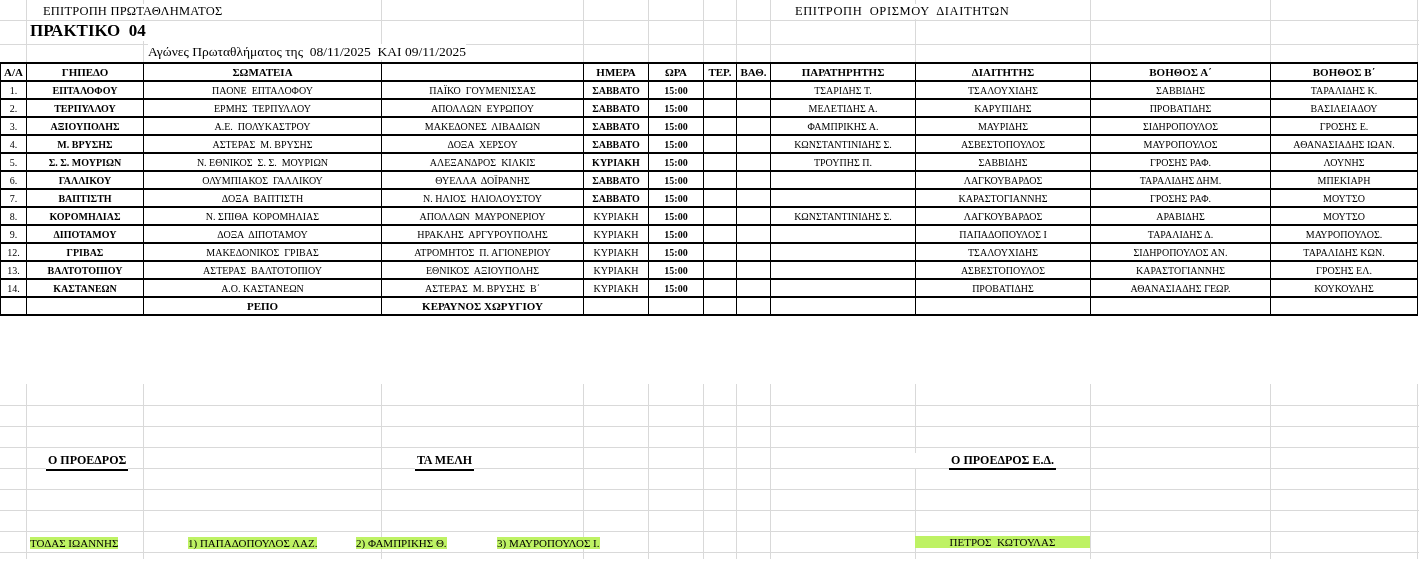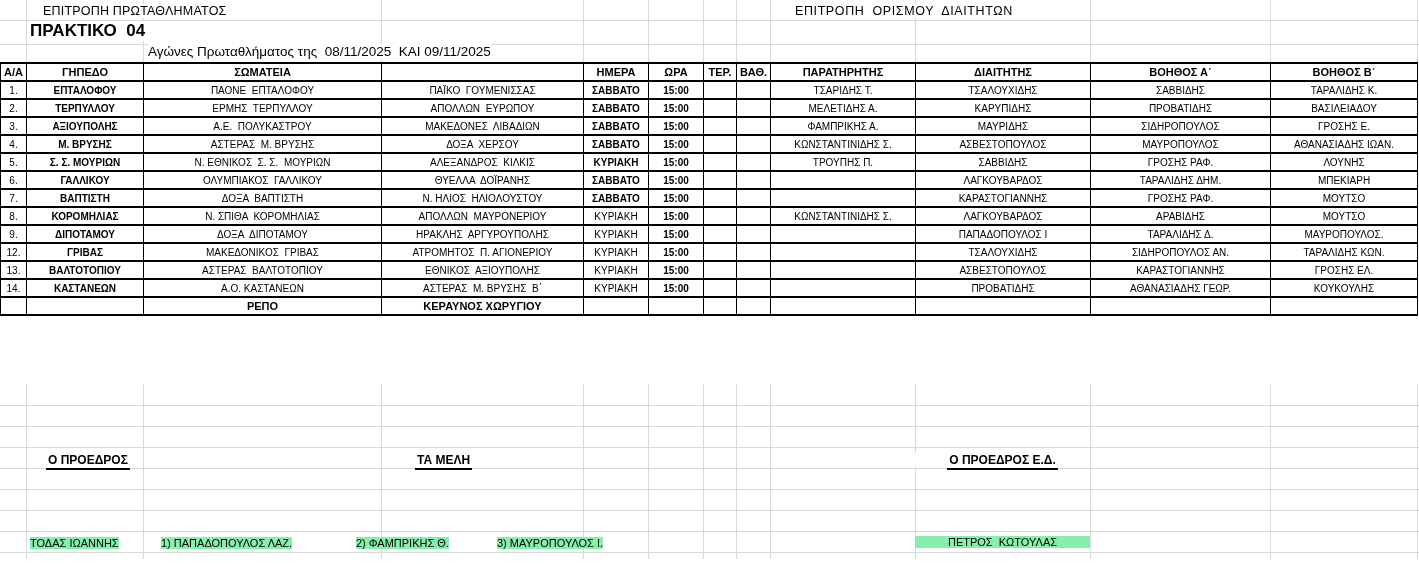--- a/index.html
+++ b/index.html
@@ -1,17 +1,17 @@
 <!DOCTYPE html>
 <html><head>
 <meta charset="utf-8">
 <style>
   * { margin:0; padding:0; box-sizing:border-box; }
   body { background:#fff; font-family:"Liberation Sans", sans-serif; color:#000; }
-  .canvas { position:relative; width:1419px; height:559px; background:#ffffff; overflow:hidden; }
+  .canvas { position:relative; width:1419px; height:559px; background:#ffffff; overflow:hidden;font-family:Liberation Serif, serif; }
 
   
   .gridlayer { position:absolute; inset:0; z-index:0; }
   .gl-h { position:absolute; left:0; width:1419px; height:1px; background:#d9d9d9; }
   .gl-v { position:absolute; width:1px; background:#d9d9d9; }
 
   
   .toplabel { position:absolute; z-index:2; background:#fff; white-space:pre; }
   .committee-left   { left:43px;  top:4px;  font-size:12.5px; letter-spacing:.2px; }
   .committee-right  { left:795px; top:4px;  font-size:12.5px; letter-spacing:.6px; }
@@ -31,27 +31,27 @@
   td.c-venue { font-weight:bold; font-size:10.5px;border-radius:8px; }
   td.c-home, td.c-away { font-size:10.5px; }
   td.c-day   { font-size:10px; }
   td.c-day.bold { font-weight:bold; }
   td.c-time  { font-weight:bold; font-size:10.5px; }
   tr.bold-row td { font-weight:bold; font-size:11px; }
 
   
   .footlabel { position:absolute; z-index:2; background:#fff; font-weight:bold; font-size:12px;
                border-bottom:2px solid #000; padding:0 2px 1px 2px; white-space:pre; }
-  .footname  { position:absolute; z-index:2; background:#86efac; font-size:11px; white-space:pre; }
+  .footname  { position:absolute; z-index:2; background:#bef264; font-size:11px; white-space:pre; }
   .lbl-president    { left:46px;  top:453px; }
   .lbl-members      { left:415px; top:453px; }
   .lbl-president-ed { left:915px; top:453px; width:175px; text-align:center; border-bottom:none; padding:0; }
   .lbl-president-ed span { border-bottom:2px solid #000; padding:0 2px 1px 2px; font-weight:bold; }
   .nm-president     { left:30px;  top:537px; }
-  .nm-member1       { left:161px; top:537px; }
+  .nm-member1       { left:188px; top:537px; }
   .nm-member2       { left:356px; top:537px; }
   .nm-member3       { left:497px; top:537px; }
   .nm-president-ed  { left:915px; top:536px; width:175px; text-align:center; }
 </style>
 </head>
 <body>
 
 <div class="canvas">
 
   <div class="gridlayer">

